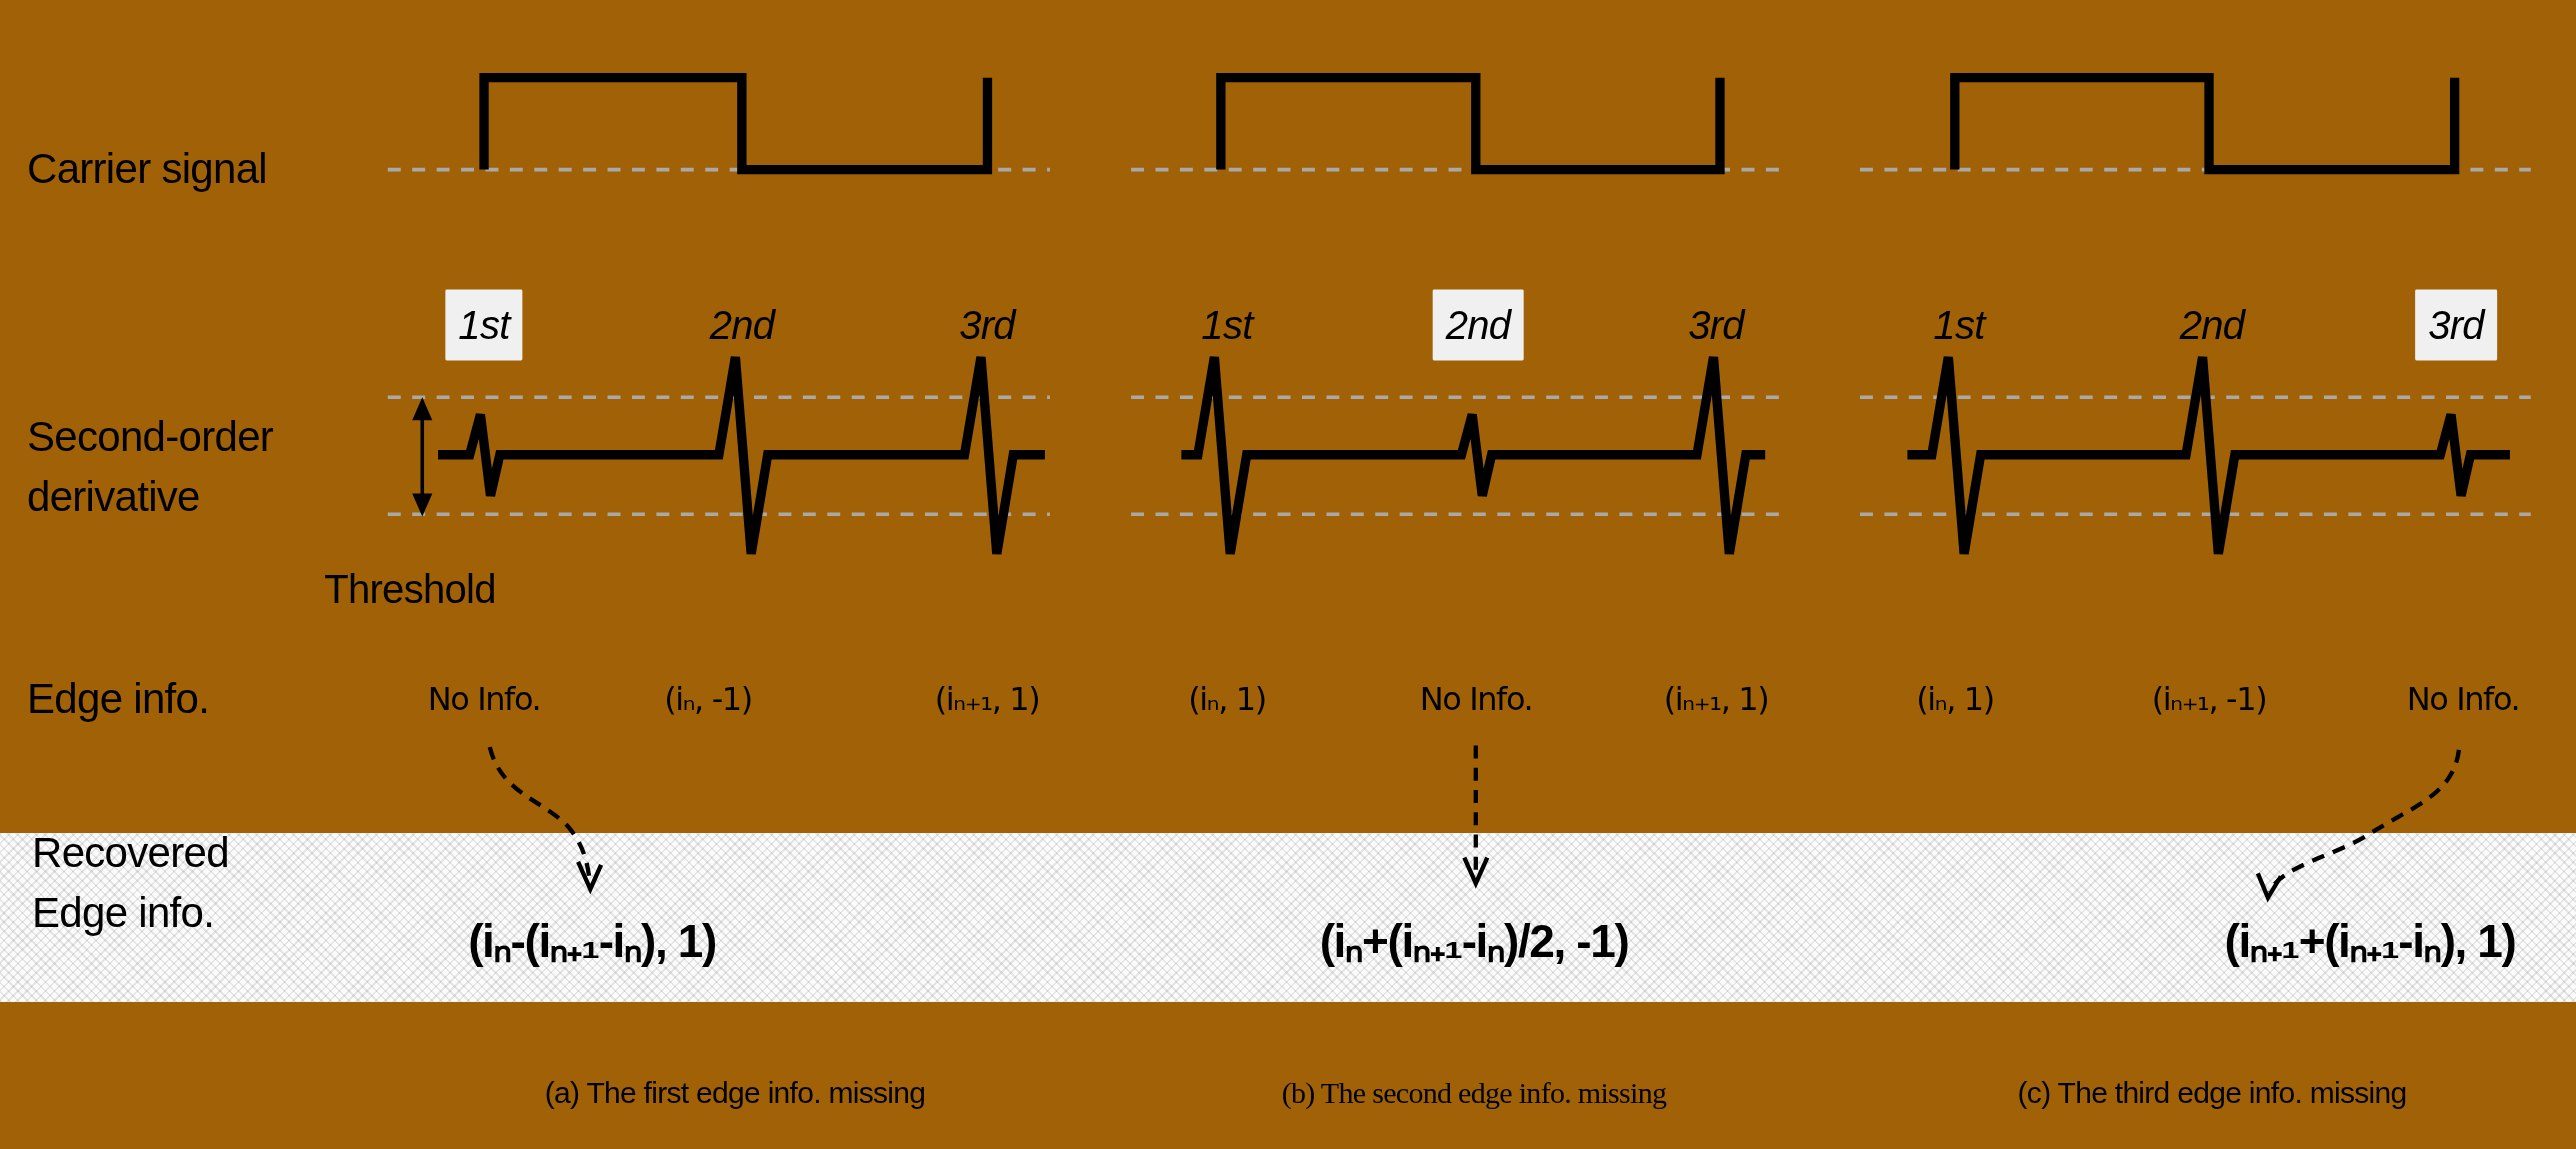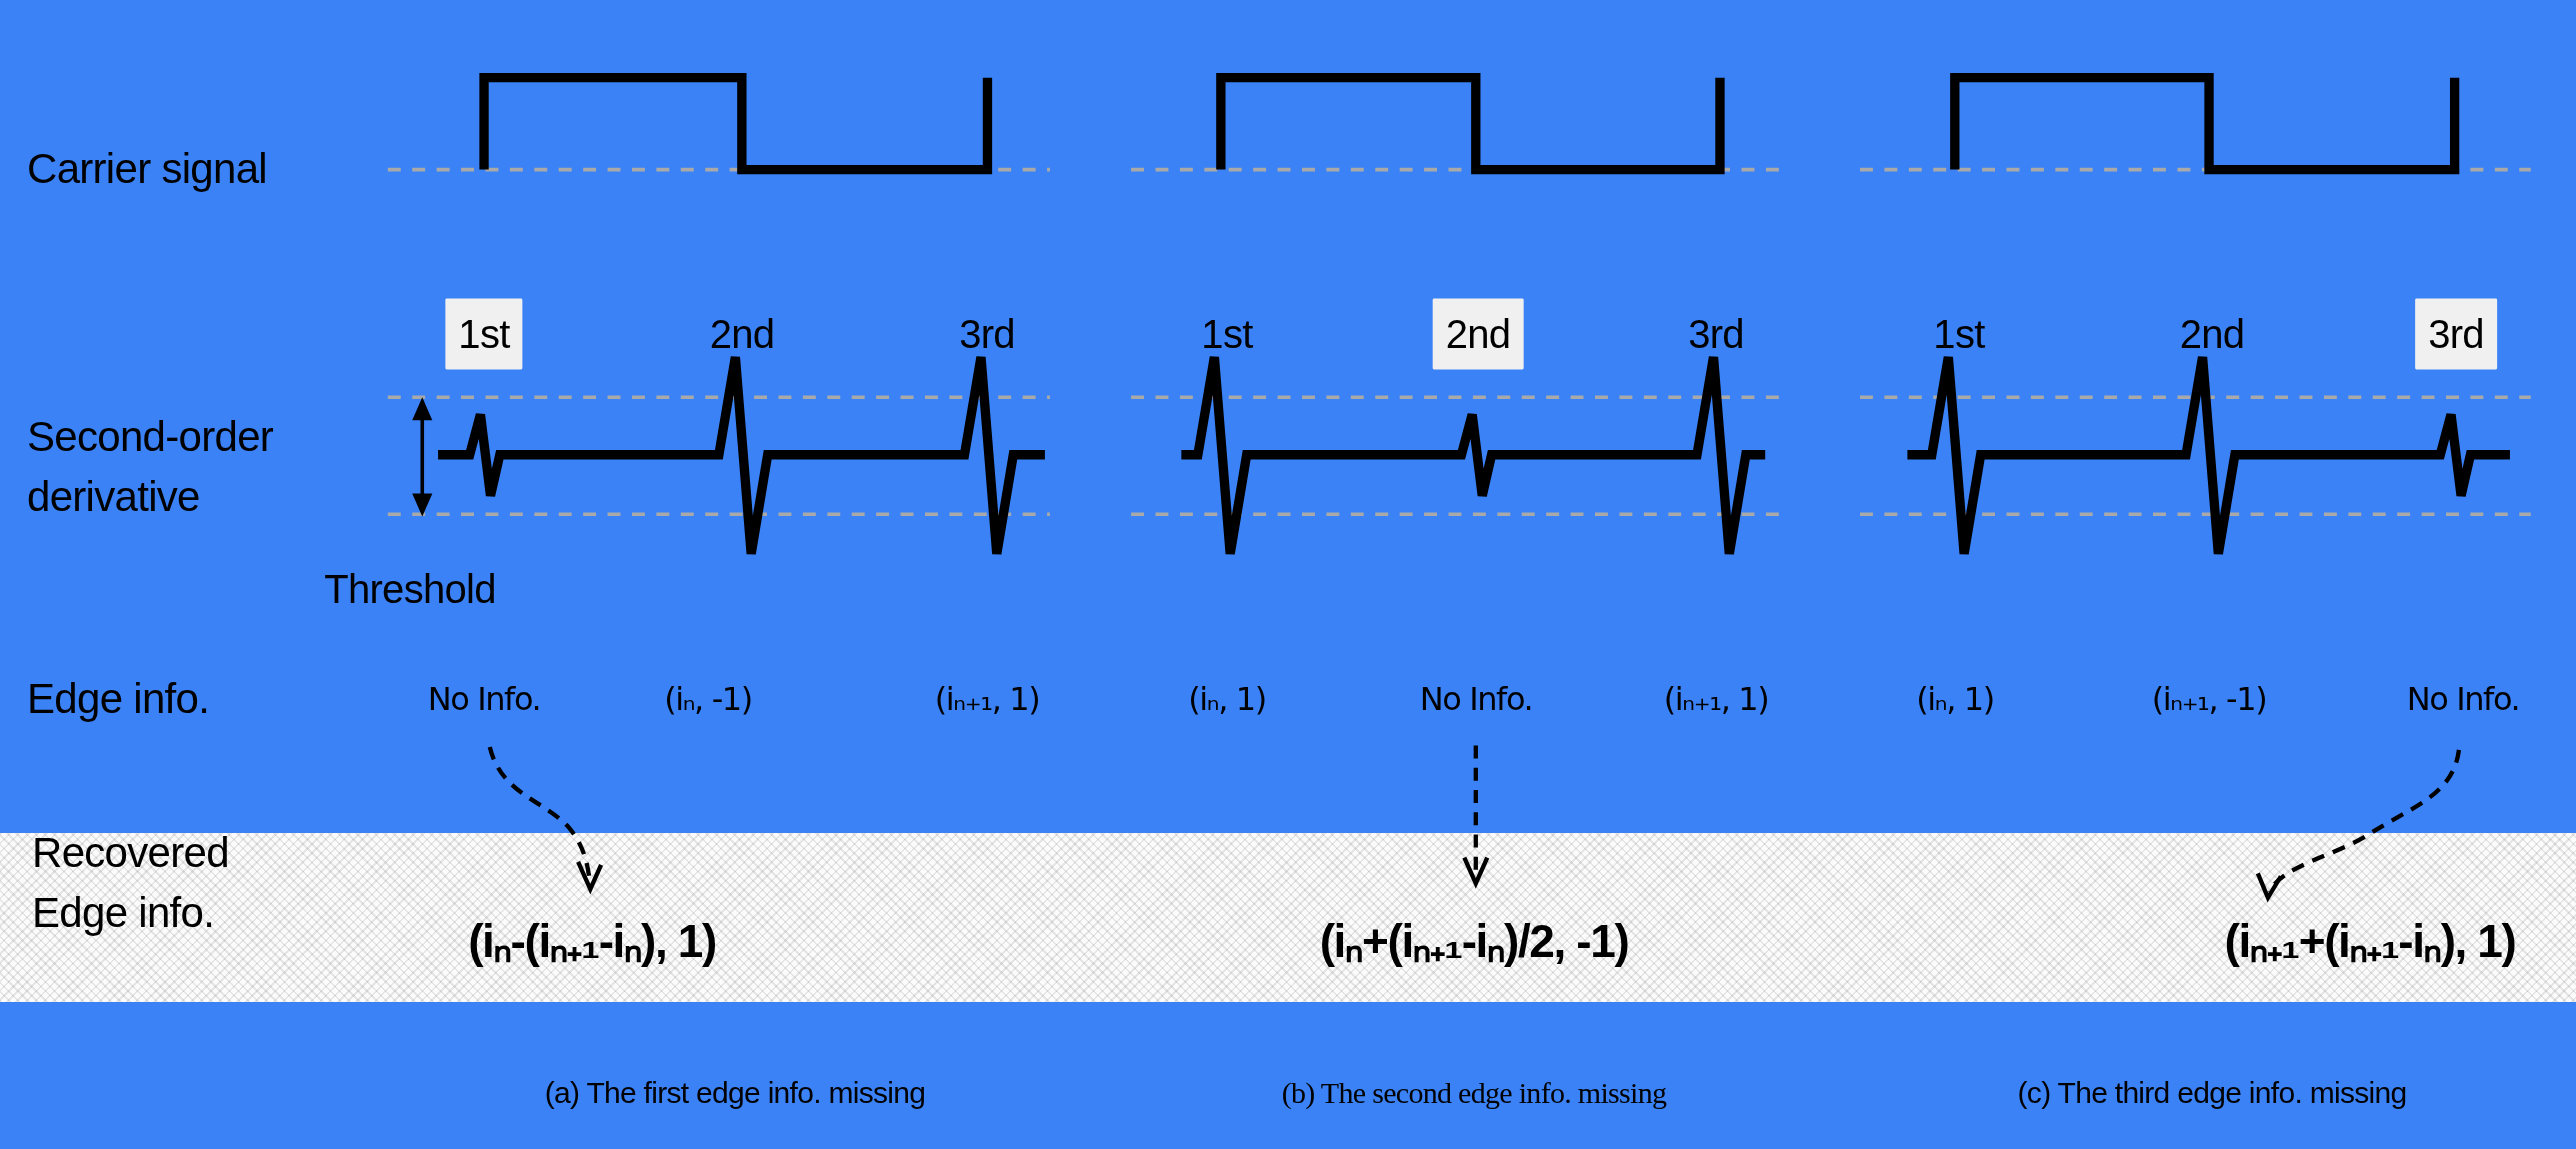--- a/index.html
+++ b/index.html
@@ -1,39 +1,39 @@
 <!DOCTYPE html>
 <html style="font-size:11.5px"><head>
 <meta charset="utf-8">
 <style>
   html,body{margin:0;padding:0;background:#ffffff;}
   #figure{
     position:relative;
     width:2576px;height:1150px;
-    background:#3b82f6;
+    background:#a16207;
     font-family:"Liberation Sans", sans-serif;
     color:#000;
     overflow:hidden;
   }
   #wave-layer{position:absolute;left:0;top:0;z-index:2;}
   .band{
     position:absolute;left:0;top:833px;width:2576px;height:169px;z-index:1;
     background-color:#fbfbfb;
     background-image:
       repeating-linear-gradient(45deg, rgba(0,0,0,0.085) 0 1.8px, transparent 1.8px 6.5px),
       repeating-linear-gradient(135deg, rgba(0,0,0,0.085) 0 1.8px, transparent 1.8px 6.5px);
   }
   .txt{position:absolute;z-index:3;white-space:nowrap;letter-spacing:-0.7px;}
   .row-label{font-size:42px;line-height:60px;}
   .center{transform:translate(-50%,-50%);margin-top:24px;}
   .vcenter{transform:translateY(-50%);}
   .ord{
-    top:334px;font-size:40px;
+    top:325px;font-size:40px;
     transform:translate(-50%,-50%);
-    padding:13px 13px;border-radius:1.4px;
+    padding:13px 13px;border-radius:1.4px;font-style:italic;
   }
   .ord.hl{background:#f0f0f0;}
   .einfo{
     top:699px;font-size:32px;
     transform:translate(-50%,-50%);
     font-family:"DejaVu Sans", sans-serif;letter-spacing:-1.4px;
   }
   .formula{
     top:939px;font-size:46px;font-weight:bold;
     transform:translate(-50%,-50%);

